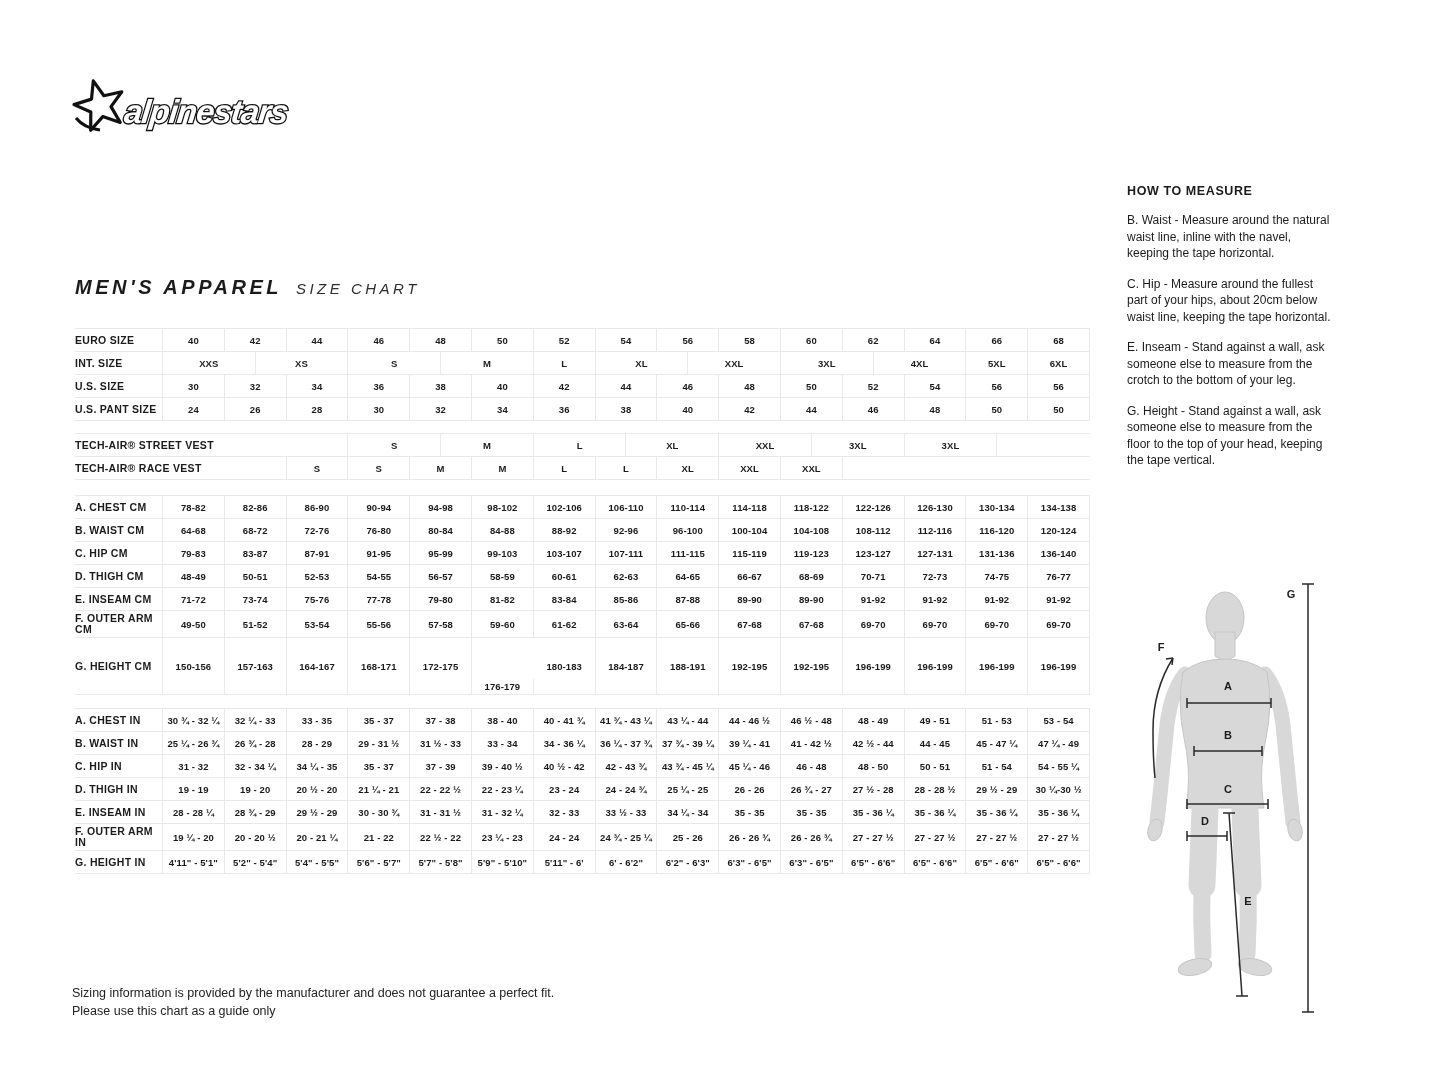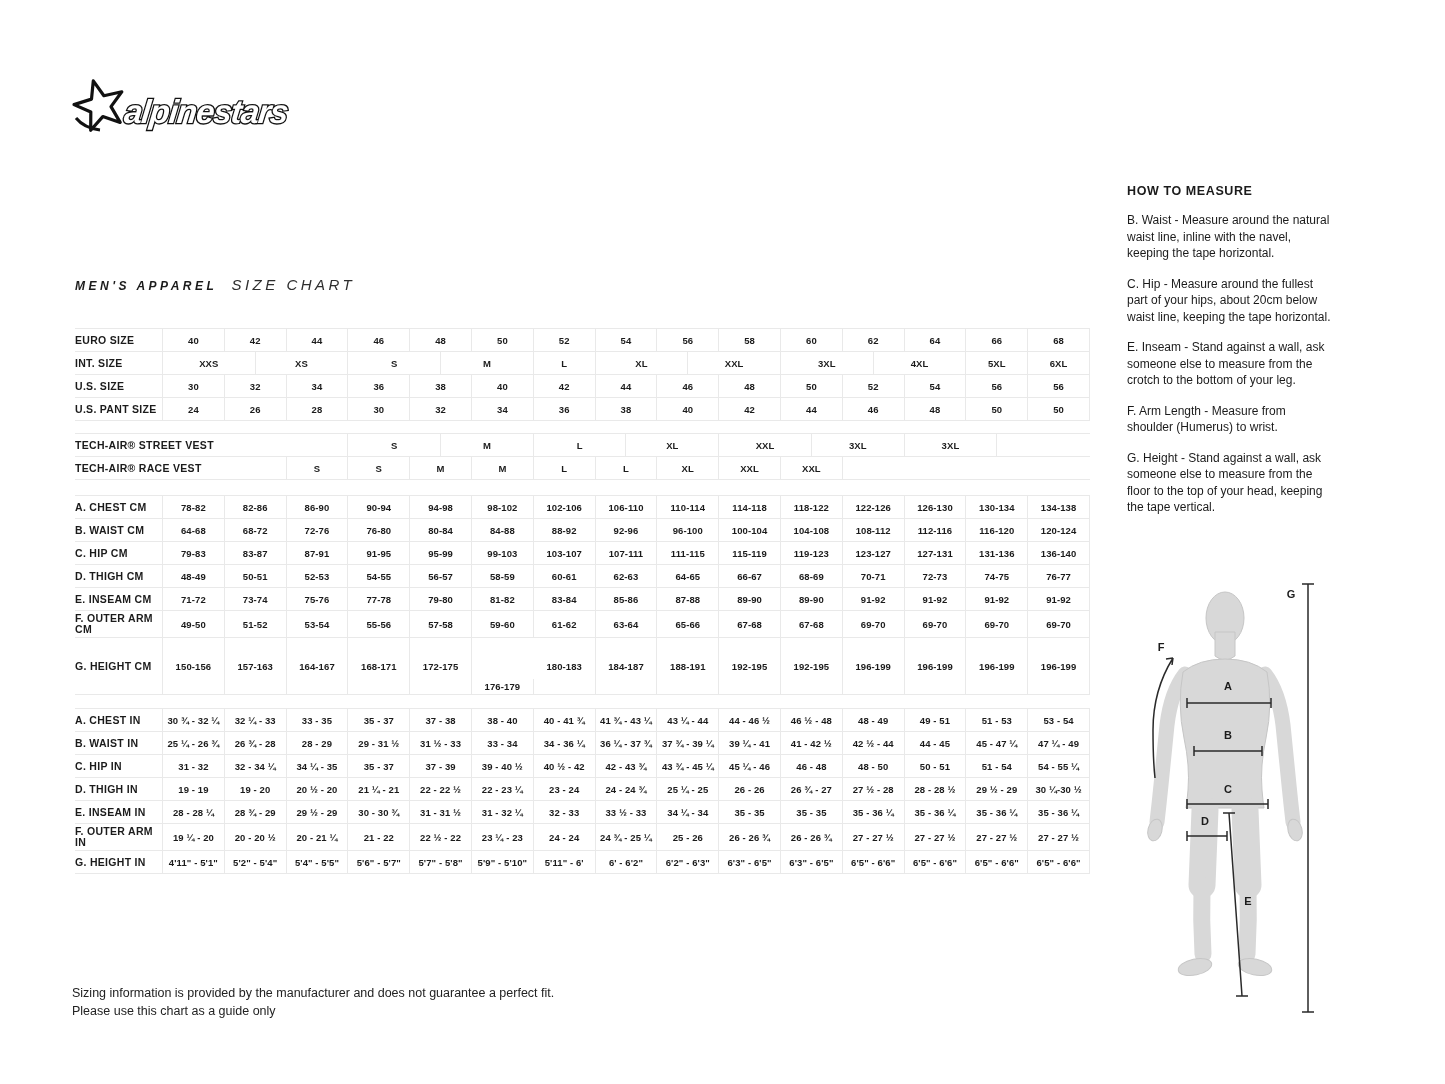--- a/index.html
+++ b/index.html
@@ -12,21 +12,21 @@
   html,body{margin:0;padding:0;}
   body{
     width:1445px;height:1084px;position:relative;background:#ffffff;
     font-family:"Liberation Sans", sans-serif;color:var(--ink);
     overflow:hidden;
   }
   
   .logo{position:absolute;left:70px;top:78px;}
   
   .title{position:absolute;left:75px;top:276px;display:flex;align-items:baseline;gap:14px;white-space:nowrap;}
-  .title .main{font-size:12px;font-weight:bold;font-style:italic;letter-spacing:3.5px;}
+  .title .main{font-size:20px;font-weight:bold;font-style:italic;letter-spacing:3.5px;}
   .title .sub{font-size:15px;font-weight:normal;font-style:italic;letter-spacing:3.5px;color:#2e2e2e;}
   
   .size-table{position:absolute;left:75px;top:328px;width:1015px;}
   .t-sec{border-top:1px solid var(--line);}
   .t-sec2{margin-top:12px;}
   .t-sec3{margin-top:15px;}
   .t-sec4{margin-top:13px;}
   .t-row{display:grid;grid-template-columns:88px repeat(30,1fr);align-items:center;min-height:23px;border-bottom:1px solid var(--line);}
   .t-label{
     grid-column:1;font-size:10.5px;font-weight:bold;letter-spacing:.3px;
@@ -421,21 +421,20 @@
       </div>
     </div>
   </div>
 
 <div class="measure">
   <h3>HOW TO MEASURE</h3>
   <div id="measure-items">
       <p>B. Waist - Measure around the natural waist line, inline with the navel, keeping the tape horizontal.</p>
       <p>C. Hip - Measure around the fullest part of your hips, about 20cm below waist line, keeping the tape horizontal.</p>
       <p>E. Inseam - Stand against a wall, ask someone else to measure from the crotch to the bottom of your leg.</p>
-      <p>F. Arm Length - Measure from shoulder (Humerus) to wrist.</p>
       <p>G. Height - Stand against a wall, ask someone else to measure from the floor to the top of your head, keeping the tape vertical.</p>
     </div>
 </div>
 
 <div class="figure">
   <svg id="figure-svg" width="312" height="460" viewBox="0 0 312 460">
     <g fill="#d8d8d8" stroke="#c6c6c6" stroke-width="1">
       <ellipse cx="92" cy="48" rx="19" ry="26"></ellipse>
       <path d="M82,62 L82,86 Q92,94 102,86 L102,62 Z"></path>
       <path d="M52,104 Q38,122 34,155 Q31,185 28,215 Q26,235 24,252" fill="none" stroke="#d8d8d8" stroke-width="15" stroke-linecap="round"></path>

